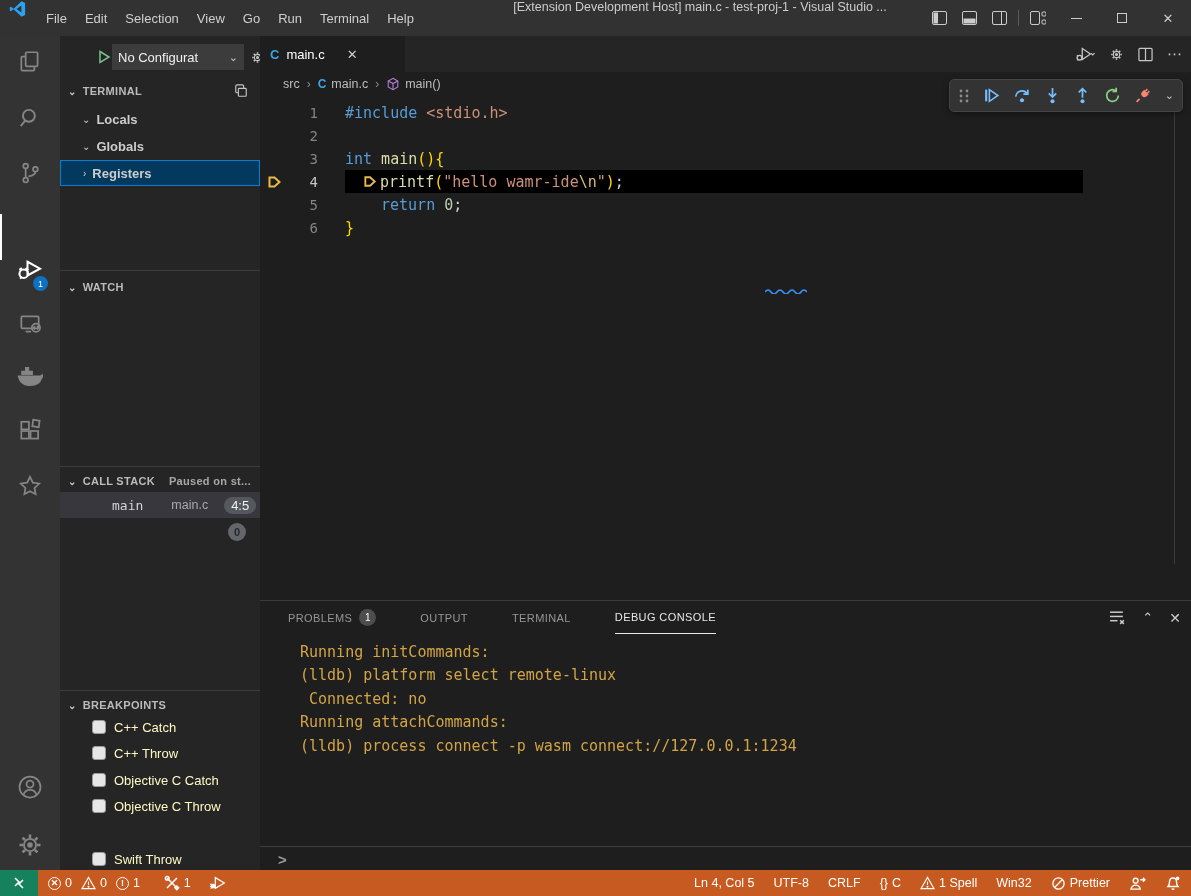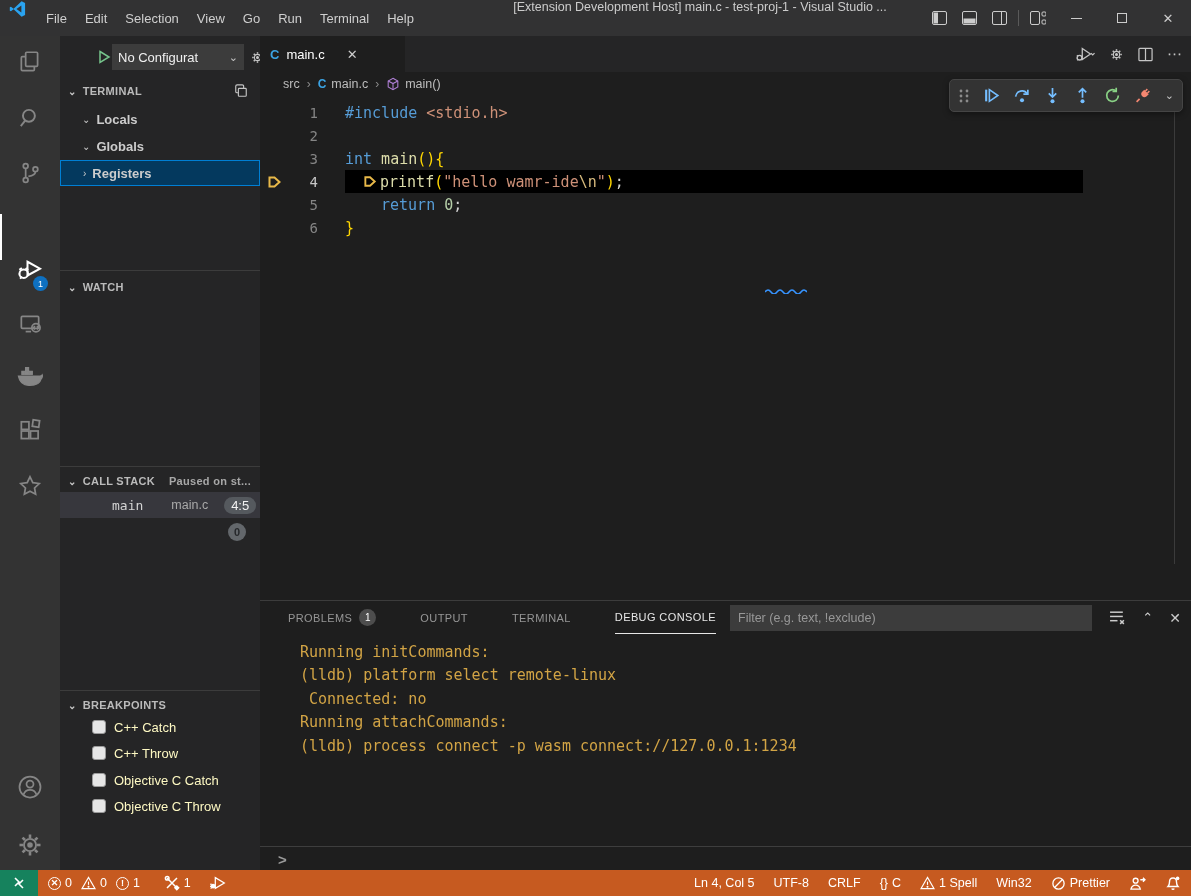--- a/index.html
+++ b/index.html
@@ -337,20 +337,24 @@
       <span>C++ Throw</span>
     </div>
     <div class="bp-row" style="top:731px">
       <span class="bp-check"></span>
       <span>Objective C Catch</span>
     </div>
     <div class="bp-row" style="top:757px">
       <span class="bp-check"></span>
       <span>Objective C Throw</span>
     </div>
+    <div class="bp-row" style="top:810px">
+      <span class="bp-check"></span>
+      <span>Swift Throw</span>
+    </div>
   </div>
 
   <div class="main">
     <div class="tabbar">
       <div class="tab">
         <span class="c-icon">C</span>
         <span class="tab-label">main.c</span>
         <span class="tab-close">✕</span>
       </div>
       <div class="editor-actions">
@@ -487,23 +491,20 @@
         </span>
         <span class="ptab">
             <span>OUTPUT</span>
           </span>
         <span class="ptab">
             <span>TERMINAL</span>
           </span>
         <span class="ptab active">
             <span>DEBUG CONSOLE</span>
           </span>
-        <div class="filter-box">
-          <span>Filter (e.g. text, !exclude)</span>
-        </div>
         <div class="panel-icons">
           <svg width="17" height="15" viewBox="0 0 16 14" fill="none" stroke="#cccccc" stroke-width="1.4">
               <line x1="1" y1="2" x2="13" y2="2"></line>
               <line x1="1" y1="6" x2="13" y2="6"></line>
               <line x1="1" y1="10" x2="8" y2="10"></line>
               <path d="M10.5 9.5l3.5 3.5M14 9.5l-3.5 3.5"></path>
             </svg>
           <span style="font-size:13px">⌃</span>
           <span style="font-size:14px">✕</span>
         </div>

